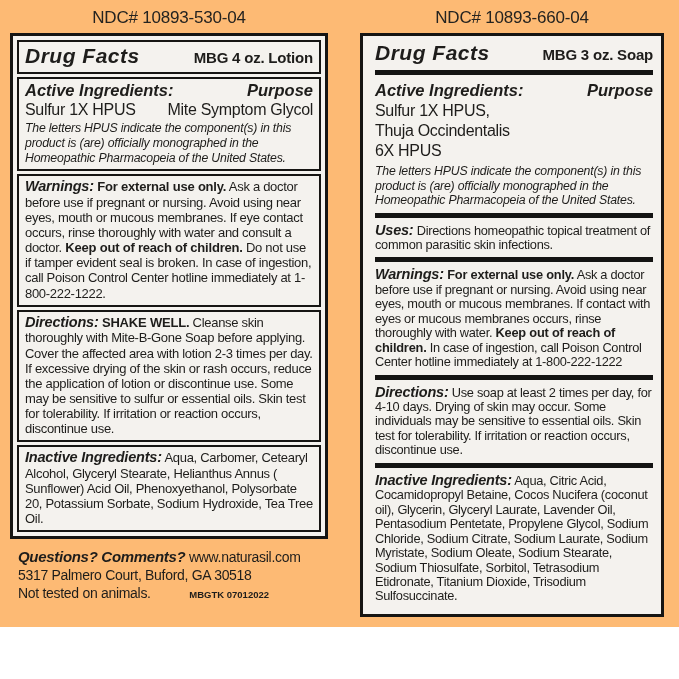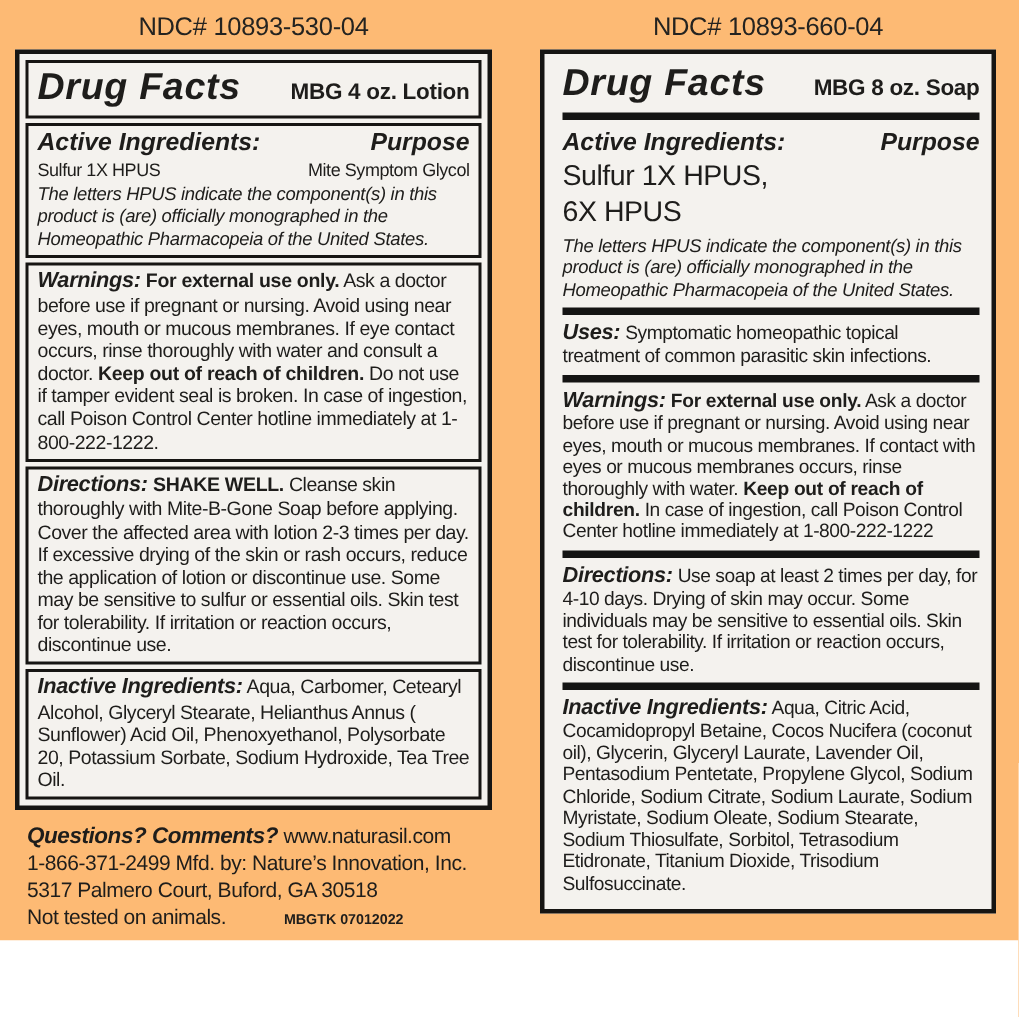--- a/index.html
+++ b/index.html
@@ -15,41 +15,41 @@
     text-align:center;font-size:17px;letter-spacing:-0.2px;
     margin:2px 0 5px 0;color:#242320;
   }
   
   .box-left{
     border:3px solid #161513;padding:4px;background:#f4f2ee;
     display:flex;flex-direction:column;gap:3px;
   }
   .sec{border:2px solid #161513;padding:2px 6px 4px 6px;}
   .hdr-row{display:flex;justify-content:space-between;align-items:baseline;}
-  .df-title{font-size:25px;font-weight:bold;font-style:italic;letter-spacing:0.5px;}
+  .df-title{font-size:21px;font-weight:bold;font-style:italic;letter-spacing:0.5px;}
   .product{font-size:15px;font-weight:bold;letter-spacing:-0.2px;}
   .h-it{font-weight:bold;font-style:italic;}
   .ai-head{font-size:16.5px;}
   .body-txt{font-size:13px;line-height:1.16;letter-spacing:-0.3px;}
-  .ai-row{display:flex;justify-content:space-between;font-size:12px;letter-spacing:-0.3px;margin-top:1px;}
+  .ai-row{display:flex;justify-content:space-between;font-size:16px;letter-spacing:-0.3px;margin-top:1px;}
   .hpus-note{font-style:italic;font-size:12.3px;line-height:1.2;letter-spacing:-0.2px;margin-top:2px;}
   .sec-head{font-size:14.5px;letter-spacing:-0.2px;}
   b.lead{letter-spacing:-0.2px;}
   
   .foot{margin:8px 0 0 8px;font-size:14px;line-height:1.28;letter-spacing:-0.3px;}
   .foot .h-it{font-size:15px;}
   .mbgtk{font-size:9.5px;font-weight:bold;letter-spacing:0;padding-left:35px;}
   
   .box-right{
     border:3px solid #161513;padding:5px 8px 8px 12px;background:#f4f2ee;
   }
   .bar{height:5px;background:#141413;margin:5px 0 4px 0;}
   .r-body{font-size:12.8px;line-height:1.13;letter-spacing:-0.3px;}
   .r-ai-head{font-size:16.5px;margin-top:6px;}
-  .r-ai-cols{display:flex;justify-content:space-between;font-size:19px;letter-spacing:-0.3px;line-height:1.25;margin-top:1px;}
+  .r-ai-cols{display:flex;justify-content:space-between;font-size:16px;letter-spacing:-0.3px;line-height:1.25;margin-top:1px;}
   .r-ai-purpose{text-align:right;}
   .r-note{font-style:italic;font-size:12.3px;line-height:1.18;letter-spacing:-0.2px;margin-top:3px;}
   .r-sec{margin:2px 0;}
   
   .disclaimer{
     margin:14px 28px 0 34px;font-size:14.3px;line-height:1.22;
     letter-spacing:-0.35px;color:#242320;
   }
 </style>
 </head>
@@ -89,54 +89,54 @@
           <span class="h-it sec-head">Directions:</span><b class="lead"> SHAKE WELL.</b><span> Cleanse skin thoroughly with Mite-B-Gone Soap before applying.  Cover the affected area with lotion 2-3 times per day.  If excessive drying of the skin or rash occurs, reduce the application of lotion or discontinue use. Some may be sensitive to sulfur or essential oils.  Skin test for tolerability.  If irritation or reaction occurs, discontinue use.</span>
         </div>
 
         <div class="sec body-txt">
           <span class="h-it sec-head">Inactive Ingredients:</span><span> Aqua, Carbomer, Cetearyl Alcohol, Glyceryl Stearate, Helianthus Annus ( Sunflower) Acid Oil, Phenoxyethanol, Polysorbate 20, Potassium Sorbate, Sodium Hydroxide, Tea Tree Oil.</span>
         </div>
       </div>
 
       <div class="foot">
         <div><span class="h-it">Questions? Comments?</span><span> www.naturasil.com</span></div>
-        <div>1-866-371-2499  Mfd. by: Nature’s Innovation, Inc.</div>
         <div>5317 Palmero Court,  Buford, GA 30518</div>
         <div><span>Not tested on animals.  </span><span class="mbgtk">MBGTK 07012022</span></div>
       </div>
     </div>
 
     <div class="col-right">
       <div class="ndc">NDC# 10893-660-04</div>
 
       <div class="box-right">
 
         <div class="hdr-row">
           <span class="df-title">Drug Facts</span>
-          <span class="product">MBG 8 oz. Soap</span>
+          <span class="product">MBG 3 oz. Soap</span>
         </div>
         <div class="bar"></div>
 
         <div class="r-sec">
           <div class="hdr-row r-ai-head">
             <span class="h-it">Active Ingredients:</span>
             <span class="h-it">Purpose</span>
           </div>
           <div class="r-ai-cols">
             <div>
               <div>Sulfur 1X HPUS,</div>
+              <div>Thuja Occindentalis</div>
               <div>6X HPUS</div>
             </div>
           </div>
           <div class="r-note">The letters HPUS indicate the component(s) in this product is (are) officially monographed in the Homeopathic Pharmacopeia of the United States.</div>
         </div>
         <div class="bar"></div>
 
         <div class="r-sec r-body">
-          <span class="h-it sec-head">Uses:</span><span>  Symptomatic homeopathic topical treatment of common parasitic skin infections.</span>
+          <span class="h-it sec-head">Uses:</span><span>  Directions homeopathic topical treatment of common parasitic skin infections.</span>
         </div>
         <div class="bar"></div>
 
         <div class="r-sec r-body">
           <span class="h-it sec-head">Warnings:</span><b class="lead"> For external use only.</b><span>  Ask a doctor before use if pregnant or nursing. Avoid using near eyes, mouth or mucous membranes. If contact with eyes or mucous membranes occurs, rinse thoroughly with water. </span><b class="lead">Keep out of reach of children.</b><span> In case of ingestion, call Poison Control Center hotline immediately at 1-800-222-1222</span>
         </div>
         <div class="bar"></div>
 
         <div class="r-sec r-body">
           <span class="h-it sec-head">Directions:</span><span>  Use soap at least 2 times per day, for 4-10 days.  Drying of skin may occur. Some individuals may be sensitive to essential oils. Skin test for tolerability.  If irritation or reaction occurs, discontinue use.</span>

